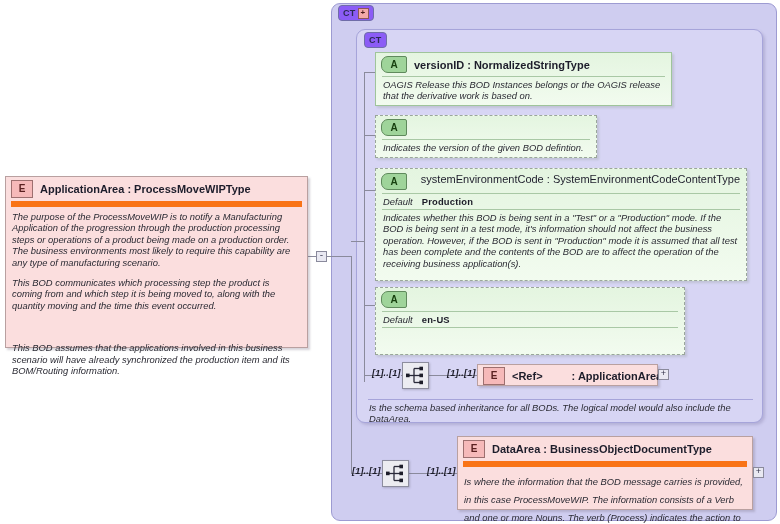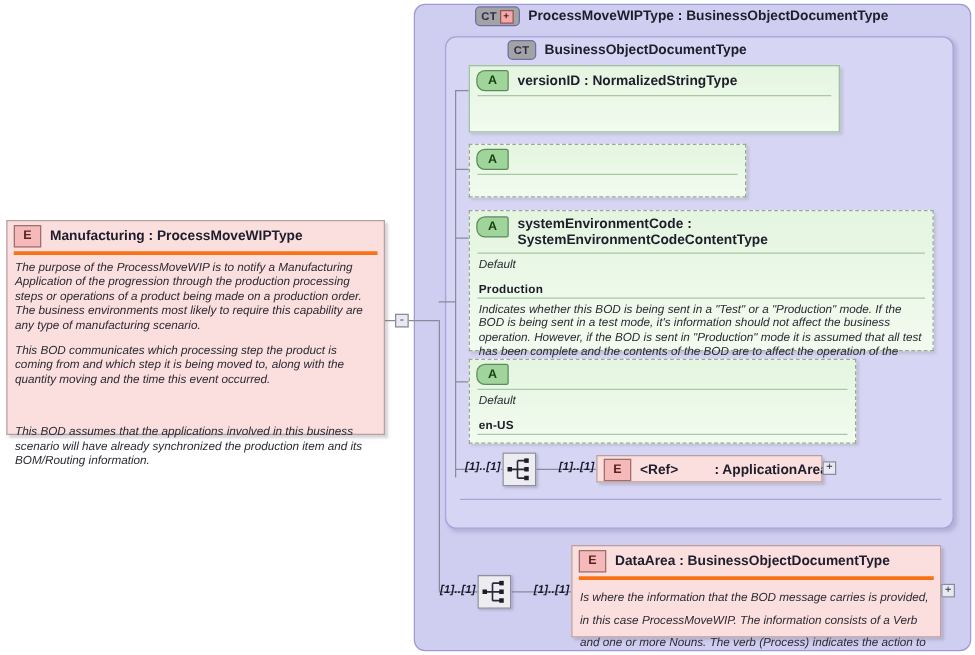--- a/index.html
+++ b/index.html
@@ -19,35 +19,35 @@
   .ebox{
     background:#fbdede;
     border:1px solid #b9a0a0;
     box-shadow:2px 2px 2px rgba(120,110,130,.30);
   }
   .ebox .hdr{
     display:flex;align-items:center;gap:7px;
     padding:3px 6px 3px 5px;
   }
   .ebox .doc{
-    border-top:3px solid #f97316;
+    border-top:6px solid #f97316;
     margin:0 5px;
     padding:4px 1px 5px 1px;
   }
 
   
   .abox{
     background:linear-gradient(to bottom,#e4f5e0,#f2fbef);
     border:1px solid #9fc49b;
     box-shadow:2px 2px 2px rgba(120,130,120,.22);
   }
   .abox.optional{border:1px dashed #9aa69a;}
   .abox .hdr{padding:3px 6px 3px 5px;display:flex;align-items:center;gap:7px;}
   .abox .sep{border-top:1px solid #a9c8a5;margin:0 6px;}
-  .abox .defrow{padding:2px 6px 2px 7px;display:flex;gap:9px;align-items:baseline;flex-direction:column;}
+  .abox .defrow{padding:2px 6px 2px 7px;display:flex;gap:9px;align-items:baseline;}
   .abox .doc{padding:2px 7px 4px 7px;}
 
   
   .ctbox{
     background:#cfcdf0;
     border:1px solid #9d9bd2;
     border-radius:9px;
   }
   .ctbox.inner{
     background:#d7d5f4;
@@ -71,42 +71,41 @@
     background:#9fd49a;
     border:1px solid #5f8a5c;
     color:#17400f;
     font-size:10px;font-weight:bold;
     display:flex;align-items:center;justify-content:center;
     line-height:1;
     border-radius:7px 2px 2px 7px;
   }
   .badge-ct{
     height:14px;flex:0 0 auto;
-    background:#a3a3a3;
+    background:#8b5cf6;
     border:1px solid #6f6da8;
     color:#2b2a55;
     font-size:9px;font-weight:bold;
     display:flex;align-items:center;
     line-height:1;
     border-radius:4px;
     padding:0 4px;
     letter-spacing:.3px;
-    margin-left:42px;
   }
   .badge-ct .plus{
     display:inline-flex;align-items:center;justify-content:center;
     width:9px;height:9px;margin-left:2px;
     background:#f3a9a9;border:1px solid #8c5757;color:#4a1a1a;
     font-size:8px;line-height:1;font-weight:bold;
   }
 
   
   .title{font-size:11px;font-weight:bold;color:#1d1d2b;white-space:nowrap;}
   .title-ct{font-size:11px;font-weight:bold;color:#1d1d2b;white-space:nowrap;}
-  .title-wrap{font-size:11px;font-weight:bold;color:#1d1d2b;text-align:left;line-height:13px;}
+  .title-wrap{font-size:11px;font-weight:normal;color:#1d1d2b;text-align:right;line-height:13px;}
   .doc-text{font-size:9.4px;font-style:italic;color:#2a2a33;line-height:11.4px;}
   .def-label{font-size:9.4px;font-style:italic;color:#2a2a33;}
   .def-value{font-size:9.4px;font-weight:bold;color:#1c1c28;letter-spacing:.2px;}
   .p{margin:0 0 9px 0;}
   .p:last-child{margin-bottom:0;margin-top:31px;}
 
   
   .ln{position:absolute;background:#8a8a9c;}
   .ln.h{height:1px;}
   .ln.v{width:1px;}
@@ -138,34 +137,33 @@
 <div class="canvas">
 
   <div class="box ctbox" style="left:331px;top:3px;width:446px;height:518px;">
   </div>
 
   <div style="position:absolute;left:338px;top:5px;display:flex;align-items:center;gap:7px;">
     <span class="badge-ct">
       <span>CT</span>
       <span class="plus">+</span>
     </span>
-    <span class="title-ct">ProcessMoveWIPType : BusinessObjectDocumentType</span>
   </div>
 
   <div class="box ctbox inner" style="left:356px;top:29px;width:407px;height:394px;">
   </div>
 
   <div style="position:absolute;left:364px;top:32px;display:flex;align-items:center;gap:7px;">
     <span class="badge-ct">CT</span>
-    <span class="title-ct">BusinessObjectDocumentType</span>
   </div>
 
   <div style="position:absolute;left:368px;top:399px;width:385px;">
     <div style="border-top:1px solid #a6a4da;"></div>
   </div>
+  <div class="doc-text" style="position:absolute;left:369px;top:402px;width:377px;">Is the schema based inheritance for all BODs. The logical model would also include the DataArea.</div>
 
   <div class="ln h" style="left:308px;top:256px;width:8px;"></div>
   <div class="tgl" style="left:316px;top:251px;">-</div>
   <div class="ln h" style="left:327px;top:256px;width:24px;"></div>
 
   <div class="ln v" style="left:351px;top:256px;height:217px;"></div>
   <div class="ln h" style="left:351px;top:473px;width:33px;"></div>
 
   <div class="ln h" style="left:351px;top:241px;width:13px;"></div>
   <div class="ln v" style="left:364px;top:72px;height:310px;"></div>
@@ -178,42 +176,44 @@
 
   <div class="ln h" style="left:401px;top:375px;width:8px;"></div>
   <div class="ln h" style="left:429px;top:375px;width:48px;"></div>
 
   <div class="ln h" style="left:381px;top:473px;width:4px;"></div>
   <div class="ln h" style="left:409px;top:473px;width:48px;"></div>
 
   <div class="box ebox" style="left:5px;top:176px;width:303px;height:172px;">
     <div class="hdr">
       <span class="badge-e">E</span>
-      <span class="title">Manufacturing : ProcessMoveWIPType</span>
+      <span class="title">ApplicationArea : ProcessMoveWIPType</span>
     </div>
     <div class="doc">
       <p class="doc-text p">The purpose of the ProcessMoveWIP is to notify a Manufacturing Application of the progression through the production processing steps or operations of a product being made on a production order. The business environments most likely to require this capability are any type of manufacturing scenario.</p>
       <p class="doc-text p">This BOD communicates which processing step the product is coming from and which step it is being moved to, along with the quantity moving and the time this event occurred.</p>
       <p class="doc-text p">This BOD assumes that the applications involved in this business scenario will have already synchronized the production item and its BOM/Routing information.</p>
     </div>
   </div>
 
   <div class="box abox" style="left:375px;top:52px;width:297px;height:54px;">
     <div class="hdr">
       <span class="badge-a">A</span>
       <span class="title">versionID : NormalizedStringType</span>
     </div>
     <div class="sep"></div>
+    <div class="doc-text doc">OAGIS Release this BOD Instances belongs or the OAGIS release that the derivative work is based on.</div>
   </div>
 
   <div class="box abox optional" style="left:375px;top:115px;width:222px;height:43px;">
     <div class="hdr">
       <span class="badge-a">A</span>
     </div>
     <div class="sep"></div>
+    <div class="doc-text doc">Indicates the version of the given BOD defintion.</div>
   </div>
 
   <div class="box abox optional" style="left:375px;top:168px;width:372px;height:113px;">
     <div class="hdr" style="align-items:flex-start;padding-top:4px;">
       <span class="badge-a">A</span>
       <span class="title-wrap" style="flex:1;">systemEnvironmentCode : SystemEnvironmentCodeContentType</span>
     </div>
     <div class="sep"></div>
     <div class="defrow">
       <span class="def-label">Default</span>

